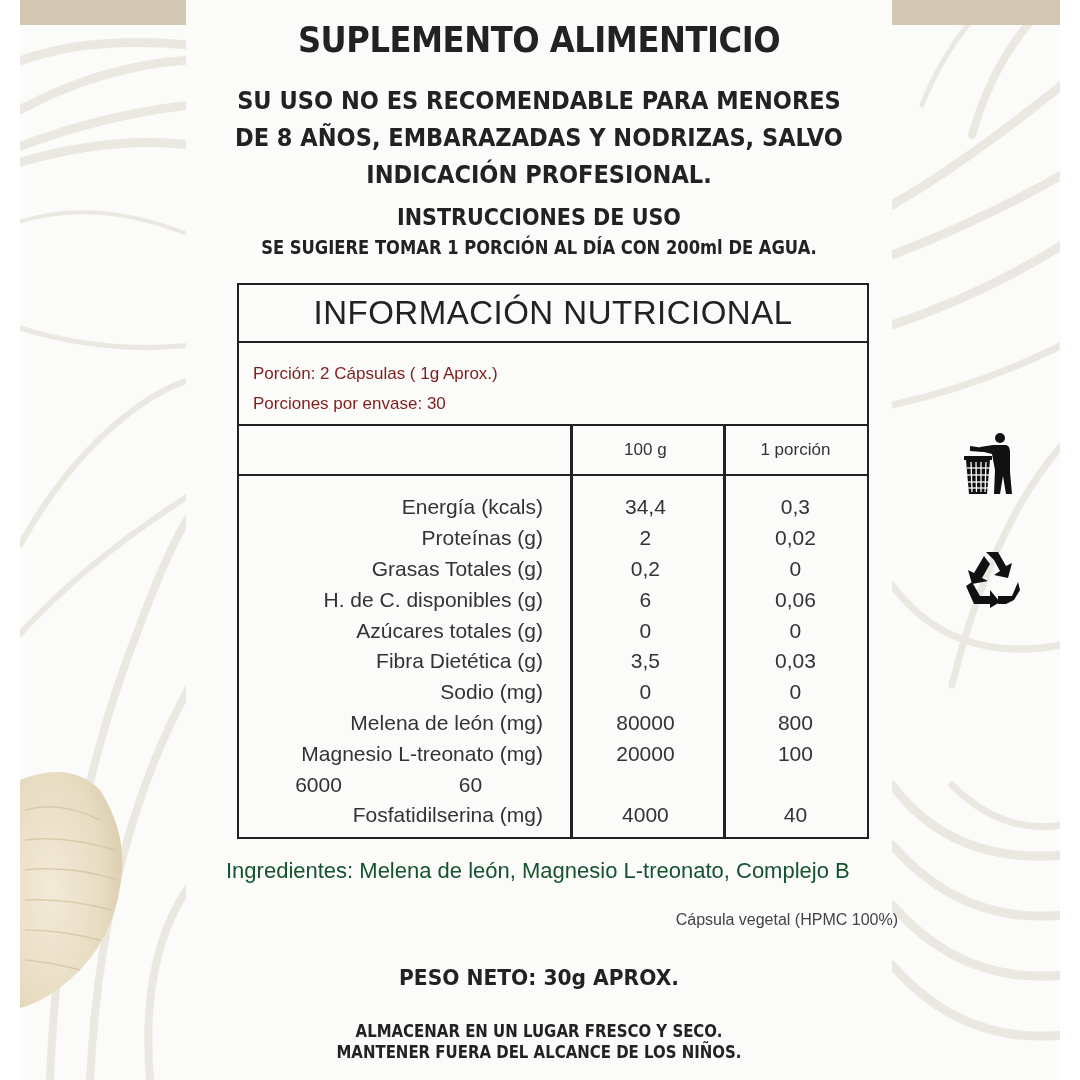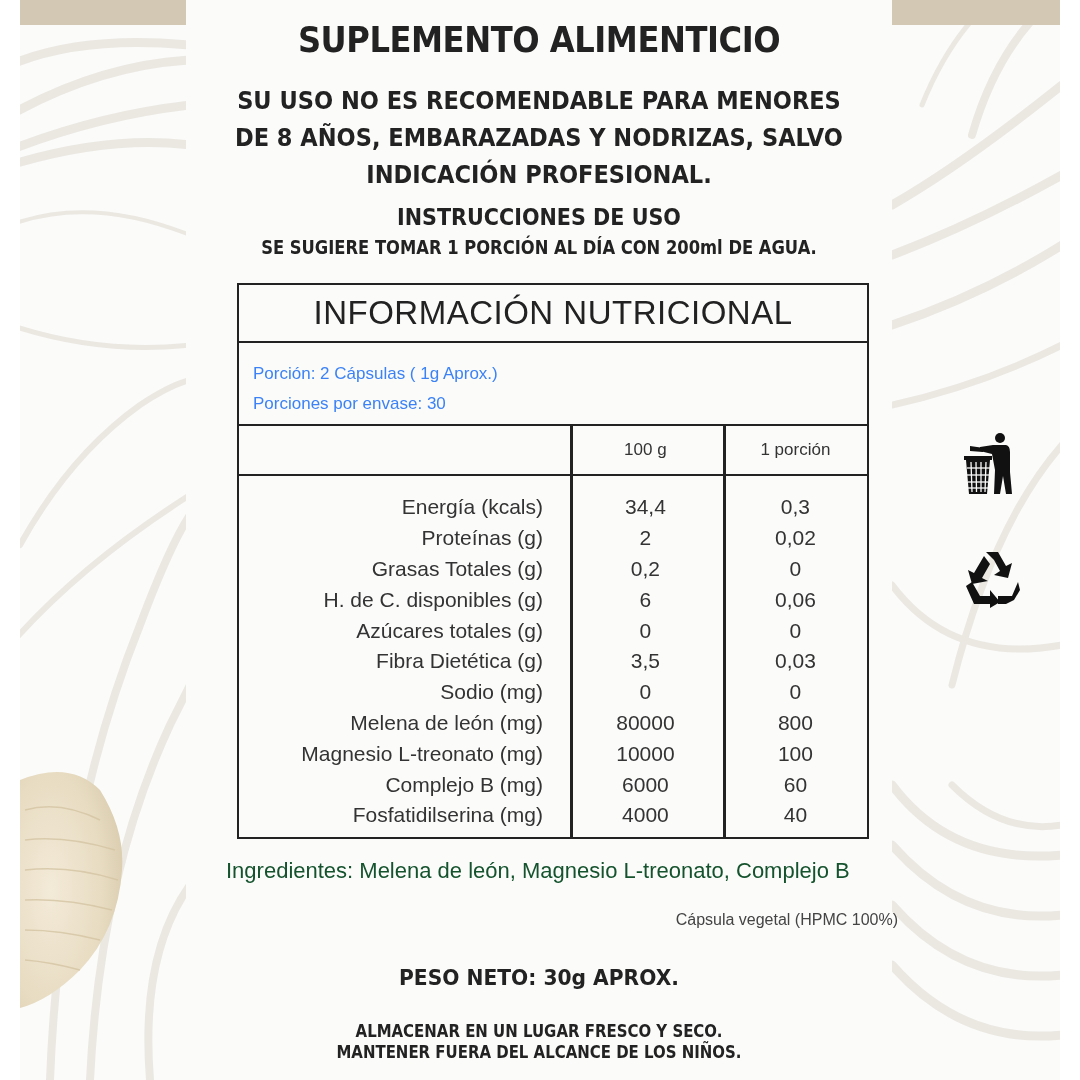--- a/index.html
+++ b/index.html
@@ -42,21 +42,21 @@
     position: absolute; left: 51px; top: 283px; width: 632px; height: 556px;
     border: 2.5px solid #222; box-sizing: border-box; background: #fbfbfa;
   }
   .t-head {
     height: 56px; border-bottom: 2.5px solid #222; font-size: 33px; font-weight: 300;
     display: flex; align-items: center; justify-content: center; letter-spacing: 0.5px; color: #222;
     font-family: "Liberation Sans", sans-serif;
   }
   .t-portion {
     height: 83px; border-bottom: 2.5px solid #222; padding: 16px 0 0 14px; box-sizing: border-box;
-    font-size: 17px; line-height: 30px; color: #3b82f6; font-family: "Liberation Sans", sans-serif;
+    font-size: 17px; line-height: 30px; color: #7f1d1d; font-family: "Liberation Sans", sans-serif;
   }
   .t-grid {
     position: absolute; left: 0; right: 0; top: 141px; bottom: 0;
   }
   .t-colhead {
     height: 48px; border-bottom: 2.5px solid #222; display: flex;
     font-size: 17px; color: #333; font-family: "Liberation Sans", sans-serif;
   }
   .vline { position: absolute; top: 0; bottom: 0; width: 2.5px; background: #222; }
   .col-a { width: 332px; }
@@ -203,25 +203,24 @@
           <div class="col-b">0</div>
           <div class="col-c">0</div>
         </div>
         <div class="row">
           <div class="col-a">Melena de león (mg)</div>
           <div class="col-b">80000</div>
           <div class="col-c">800</div>
         </div>
         <div class="row">
           <div class="col-a">Magnesio L-treonato (mg)</div>
-          <div class="col-b">10000</div>
+          <div class="col-b">20000</div>
           <div class="col-c">100</div>
         </div>
         <div class="row">
-          <div class="col-a">Complejo B (mg)</div>
           <div class="col-b">6000</div>
           <div class="col-c">60</div>
         </div>
         <div class="row">
           <div class="col-a">Fosfatidilserina (mg)</div>
           <div class="col-b">4000</div>
           <div class="col-c">40</div>
         </div>
       </div>
     </div>

